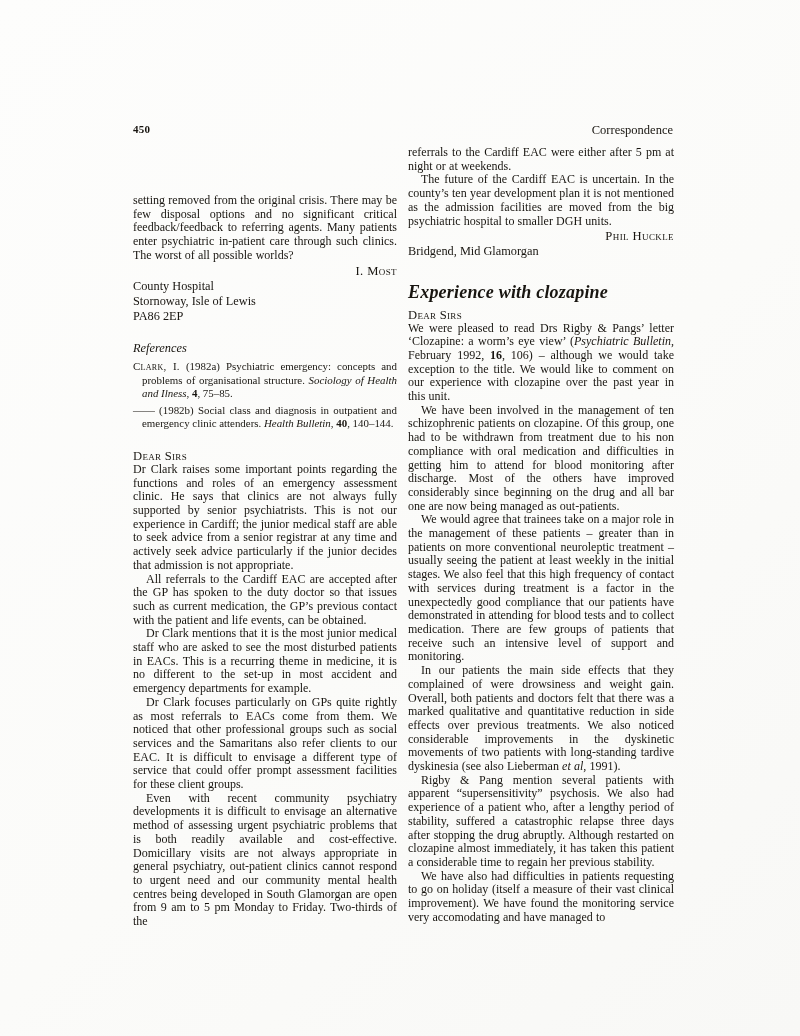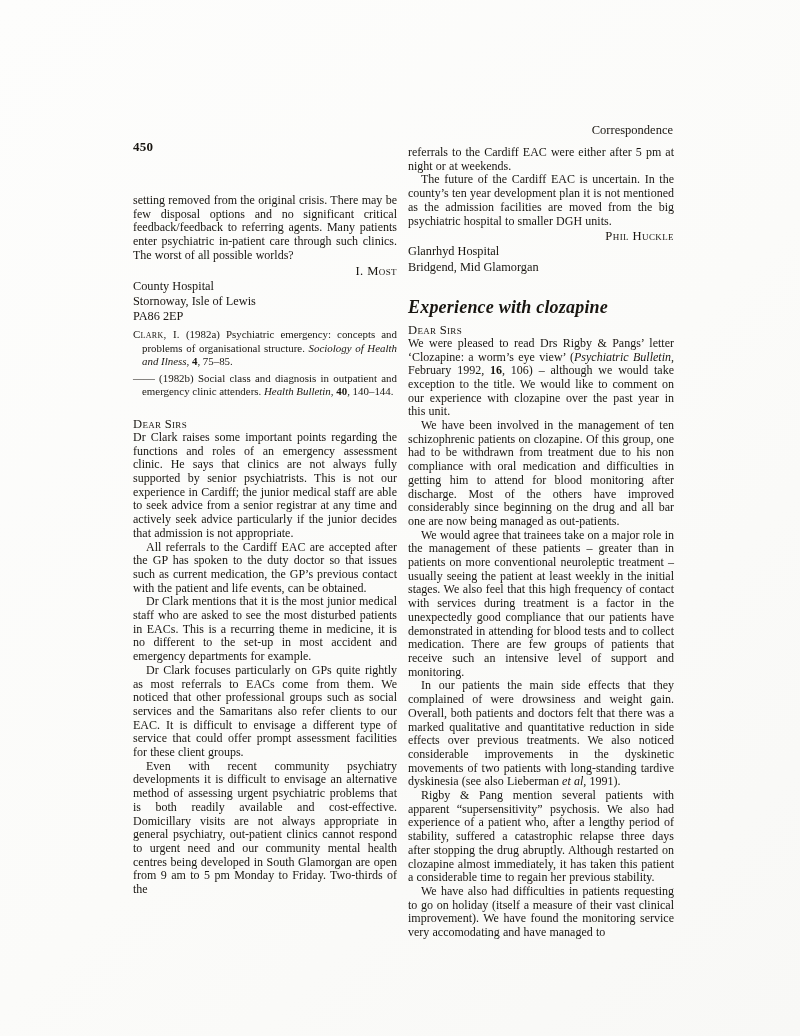--- a/index.html
+++ b/index.html
@@ -13,23 +13,22 @@
   }
   .scan-page {
     position: absolute;
     inset: 0;
     background: linear-gradient(135deg, #fdfdfc 0%, #fbfbf9 55%, #f8f8f6 100%);
   }
   .page-number {
     position: absolute;
     left: 133px; top: 123px;
     font-weight: bold;
-    font-size: 13px;
+    font-size: 11px;
     letter-spacing: 0.3px;
-    margin-top: 16px;
   }
   .running-head {
     position: absolute;
     left: 408px; top: 123px;
     width: 265px;
     text-align: right;
     font-size: 12.5px;
   }
   .col {
     position: absolute;
@@ -106,20 +105,21 @@
 
   <div class="col col-left">
     <p class="body">setting removed from the original crisis. There may be few disposal options and no significant critical feedback/feedback to referring agents. Many patients enter psychiatric in-patient care through such clinics. The worst of all possible worlds?</p>
     <div class="sig">I. Most</div>
     <div class="addr">
       <div>County Hospital</div>
       <div>Stornoway, Isle of Lewis</div>
       <div>PA86 2EP</div>
     </div>
 
+    <div class="refs-heading">References</div>
 
     <div class="ref">
       <span class="smallcaps">Clark, I.</span><span> (1982a) Psychiatric emergency: concepts and problems of organisational structure. </span><span class="ital">Sociology of Health and Ilness</span><span>, </span><span class="bld">4</span><span>, 75–85.</span>
     </div>
     <div class="ref">
       <span>——</span><span> (1982b) Social class and diagnosis in outpatient and emergency clinic attenders. </span><span class="ital">Health Bulletin</span><span>, </span><span class="bld">40</span><span>, 140–144.</span>
     </div>
 
     <div class="salutation">Dear Sirs</div>
     <p class="body">Dr Clark raises some important points regarding the functions and roles of an emergency assessment clinic. He says that clinics are not always fully supported by senior psychiatrists. This is not our experience in Cardiff; the junior medical staff are able to seek advice from a senior registrar at any time and actively seek advice particularly if the junior decides that admission is not appropriate.</p>
@@ -127,21 +127,20 @@
     <p class="body indent">Dr Clark mentions that it is the most junior medical staff who are asked to see the most disturbed patients in EACs. This is a recurring theme in medicine, it is no different to the set-up in most accident and emergency departments for example.</p>
     <p class="body indent">Dr Clark focuses particularly on GPs quite rightly as most referrals to EACs come from them. We noticed that other professional groups such as social services and the Samaritans also refer clients to our EAC. It is difficult to envisage a different type of service that could offer prompt assessment facilities for these client groups.</p>
     <p class="body indent">Even with recent community psychiatry developments it is difficult to envisage an alternative method of assessing urgent psychiatric problems that is both readily available and cost-effective. Domicillary visits are not always appropriate in general psychiatry, out-patient clinics cannot respond to urgent need and our community mental health centres being developed in South Glamorgan are open from 9 am to 5 pm Monday to Friday. Two-thirds of the</p>
   </div>
 
   <div class="col col-right">
     <p class="body">referrals to the Cardiff EAC were either after 5 pm at night or at weekends.</p>
     <p class="body indent">The future of the Cardiff EAC is uncertain. In the county’s ten year development plan it is not mentioned as the admission facilities are moved from the big psychiatric hospital to smaller DGH units.</p>
     <div class="sig">Phil Huckle</div>
     <div class="addr">
-      <div>Glanrhyd Hospital</div>
       <div>Bridgend, Mid Glamorgan</div>
     </div>
 
     <h2 class="letter-title">Experience with clozapine</h2>
     <div class="salutation tight">Dear Sirs</div>
 
     <p class="body">
       <span>We were pleased to read Drs Rigby &amp; Pangs’ letter ‘Clozapine: a worm’s eye view’ (</span><span class="ital">Psychiatric Bulletin</span><span>, February 1992, </span><span class="bld">16</span><span>, 106) – although we would take exception to the title. We would like to comment on our experience with clozapine over the past year in this unit.</span>
     </p>
     <p class="body indent">We have been involved in the management of ten schizophrenic patients on clozapine. Of this group, one had to be withdrawn from treatment due to his non compliance with oral medication and difficulties in getting him to attend for blood monitoring after discharge. Most of the others have improved considerably since beginning on the drug and all bar one are now being managed as out-patients.</p>

